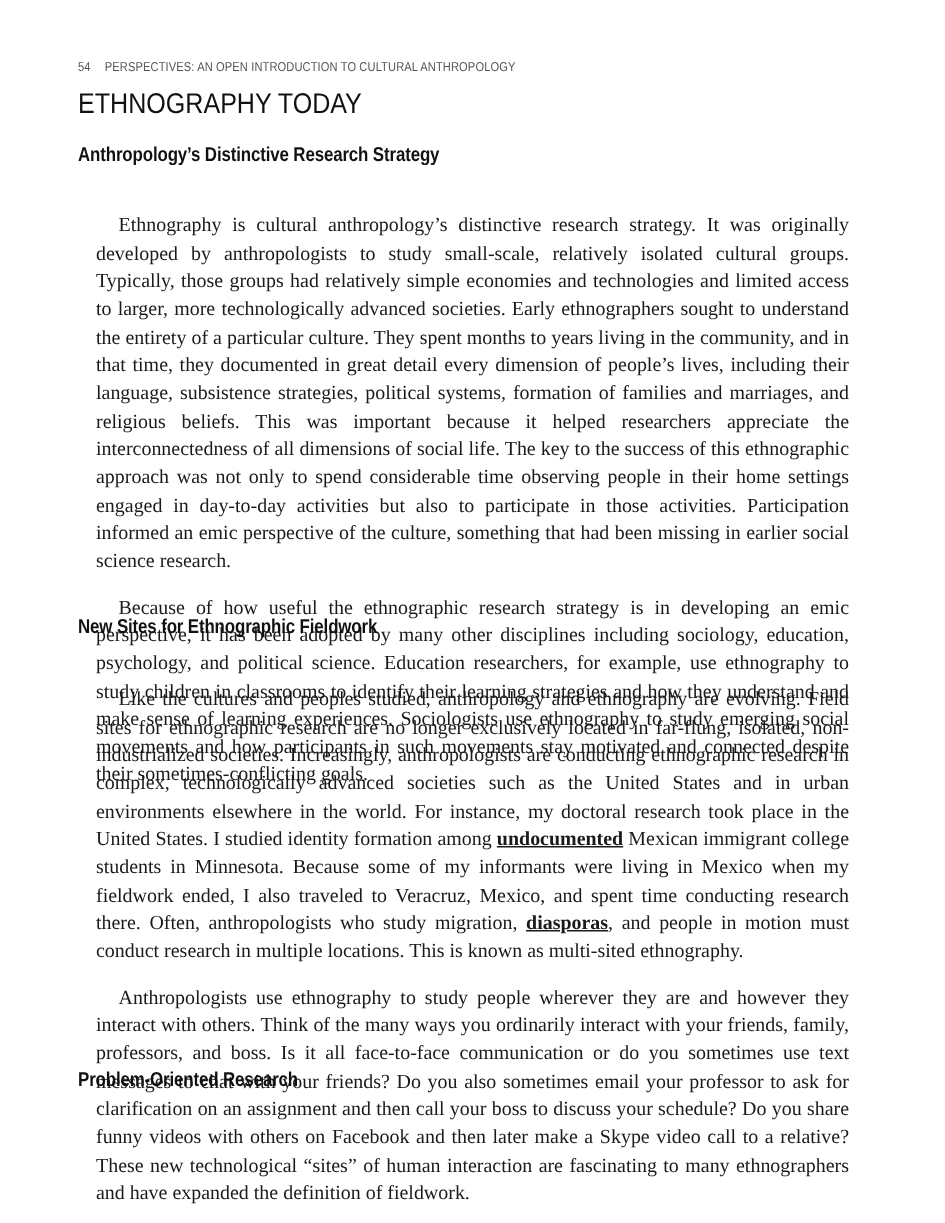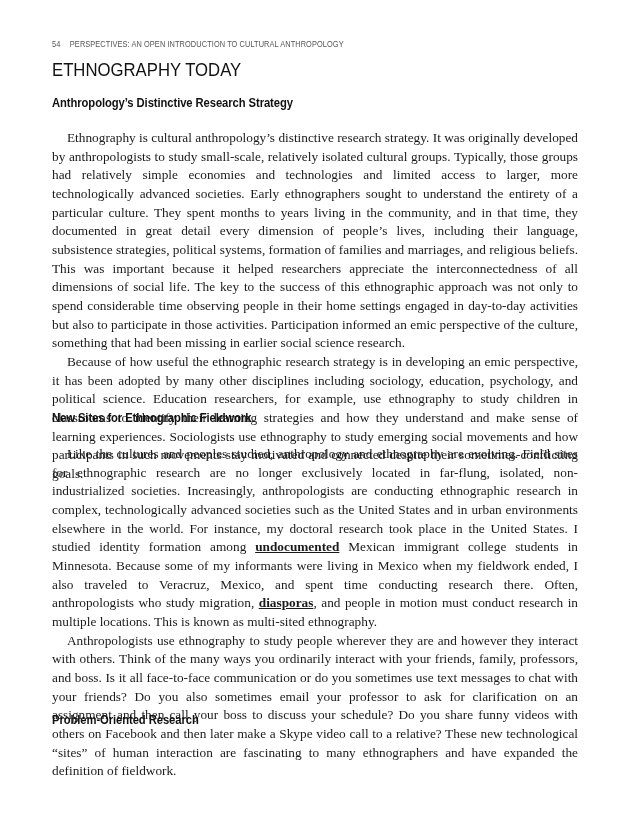--- a/index.html
+++ b/index.html
@@ -68,21 +68,21 @@
       left: 52px;
       width: 526px;
       font-family: "Liberation Serif", serif;
       font-size: 13.3px;
       line-height: 18.65px;
       color: #1a1a1a;
       text-align: justify;
       margin: 0;
     }
     .body-text p {
-      margin: 0;
+      margin: 12px;
       text-indent: 15px;
       hyphens: manual;
     }
     .body-text b {
       font-weight: bold;
       text-decoration: underline;
     }
   </style>
 </head>
 <body>

